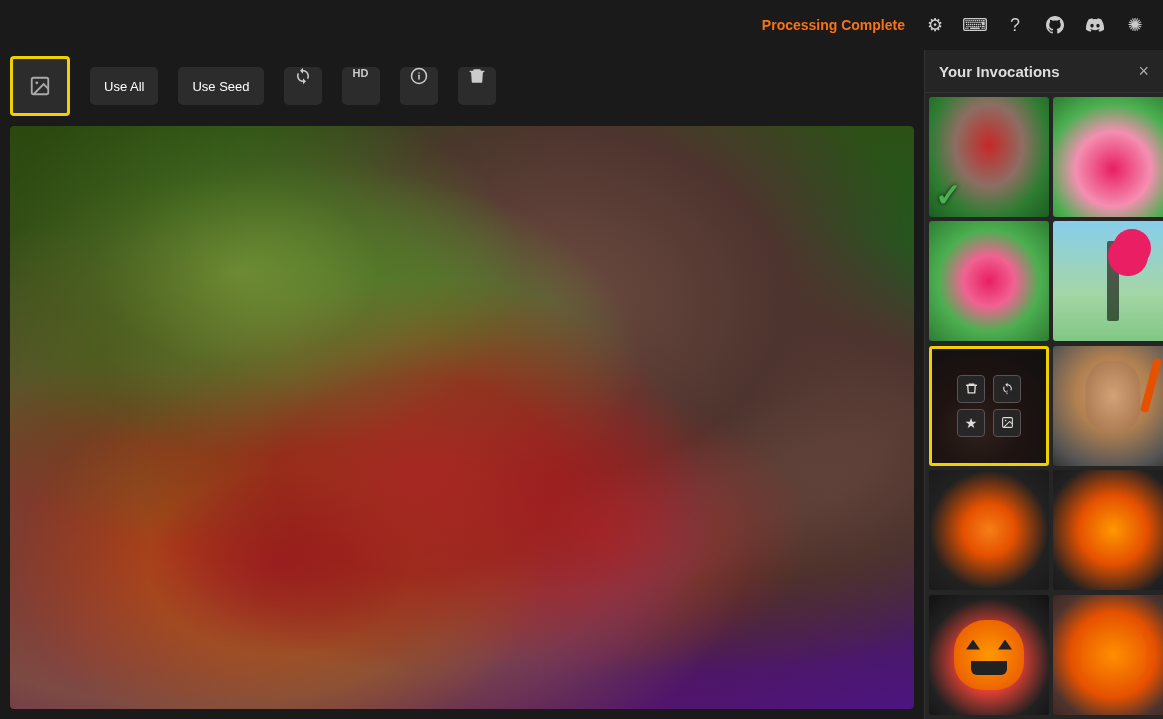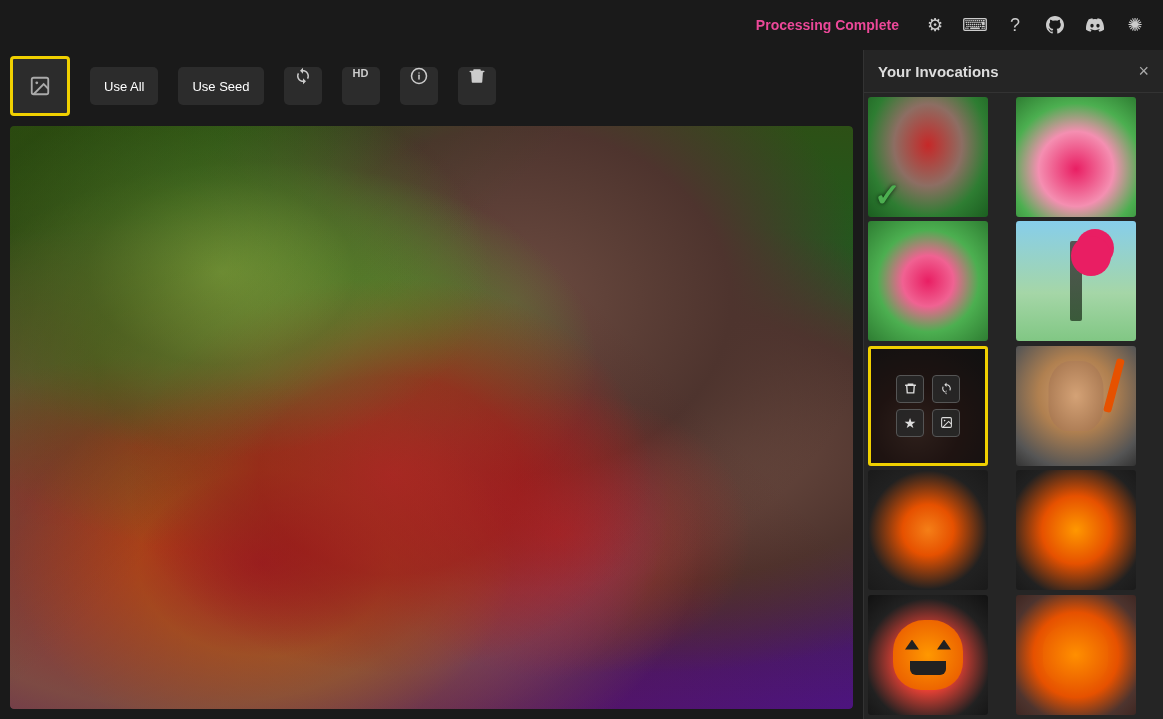--- a/index.html
+++ b/index.html
@@ -19,24 +19,24 @@
       display: flex;
       align-items: center;
       justify-content: flex-end;
       padding: 6px 14px;
       background: #1a1a1a;
       height: 50px;
       gap: 12px;
       flex-shrink: 0;
     }
     .processing-complete {
-      color: #ec4899;
+      color: #f97316;
       font-weight: 600;
       font-size: 14px;
-      margin-right: 10px;
+      margin-right: 4px;
     }
     .topbar-icon {
       width: 28px;
       height: 28px;
       display: flex;
       align-items: center;
       justify-content: center;
       color: #ccc;
       font-size: 18px;
       cursor: pointer;
@@ -146,21 +146,21 @@
       content: '';
       position: absolute;
       inset: 0;
       background:
         linear-gradient(135deg, rgba(0,100,0,0.3) 0%, transparent 40%),
         linear-gradient(45deg, rgba(100,20,20,0.4) 30%, transparent 70%);
     }
 
     
     .right-panel {
-      width: 300px;
+      width: 239px;
       background: #252525;
       border-left: 1px solid #333;
       display: flex;
       flex-direction: column;
       flex-shrink: 0;
     }
     .invocations-header {
       display: flex;
       align-items: center;
       justify-content: space-between;

